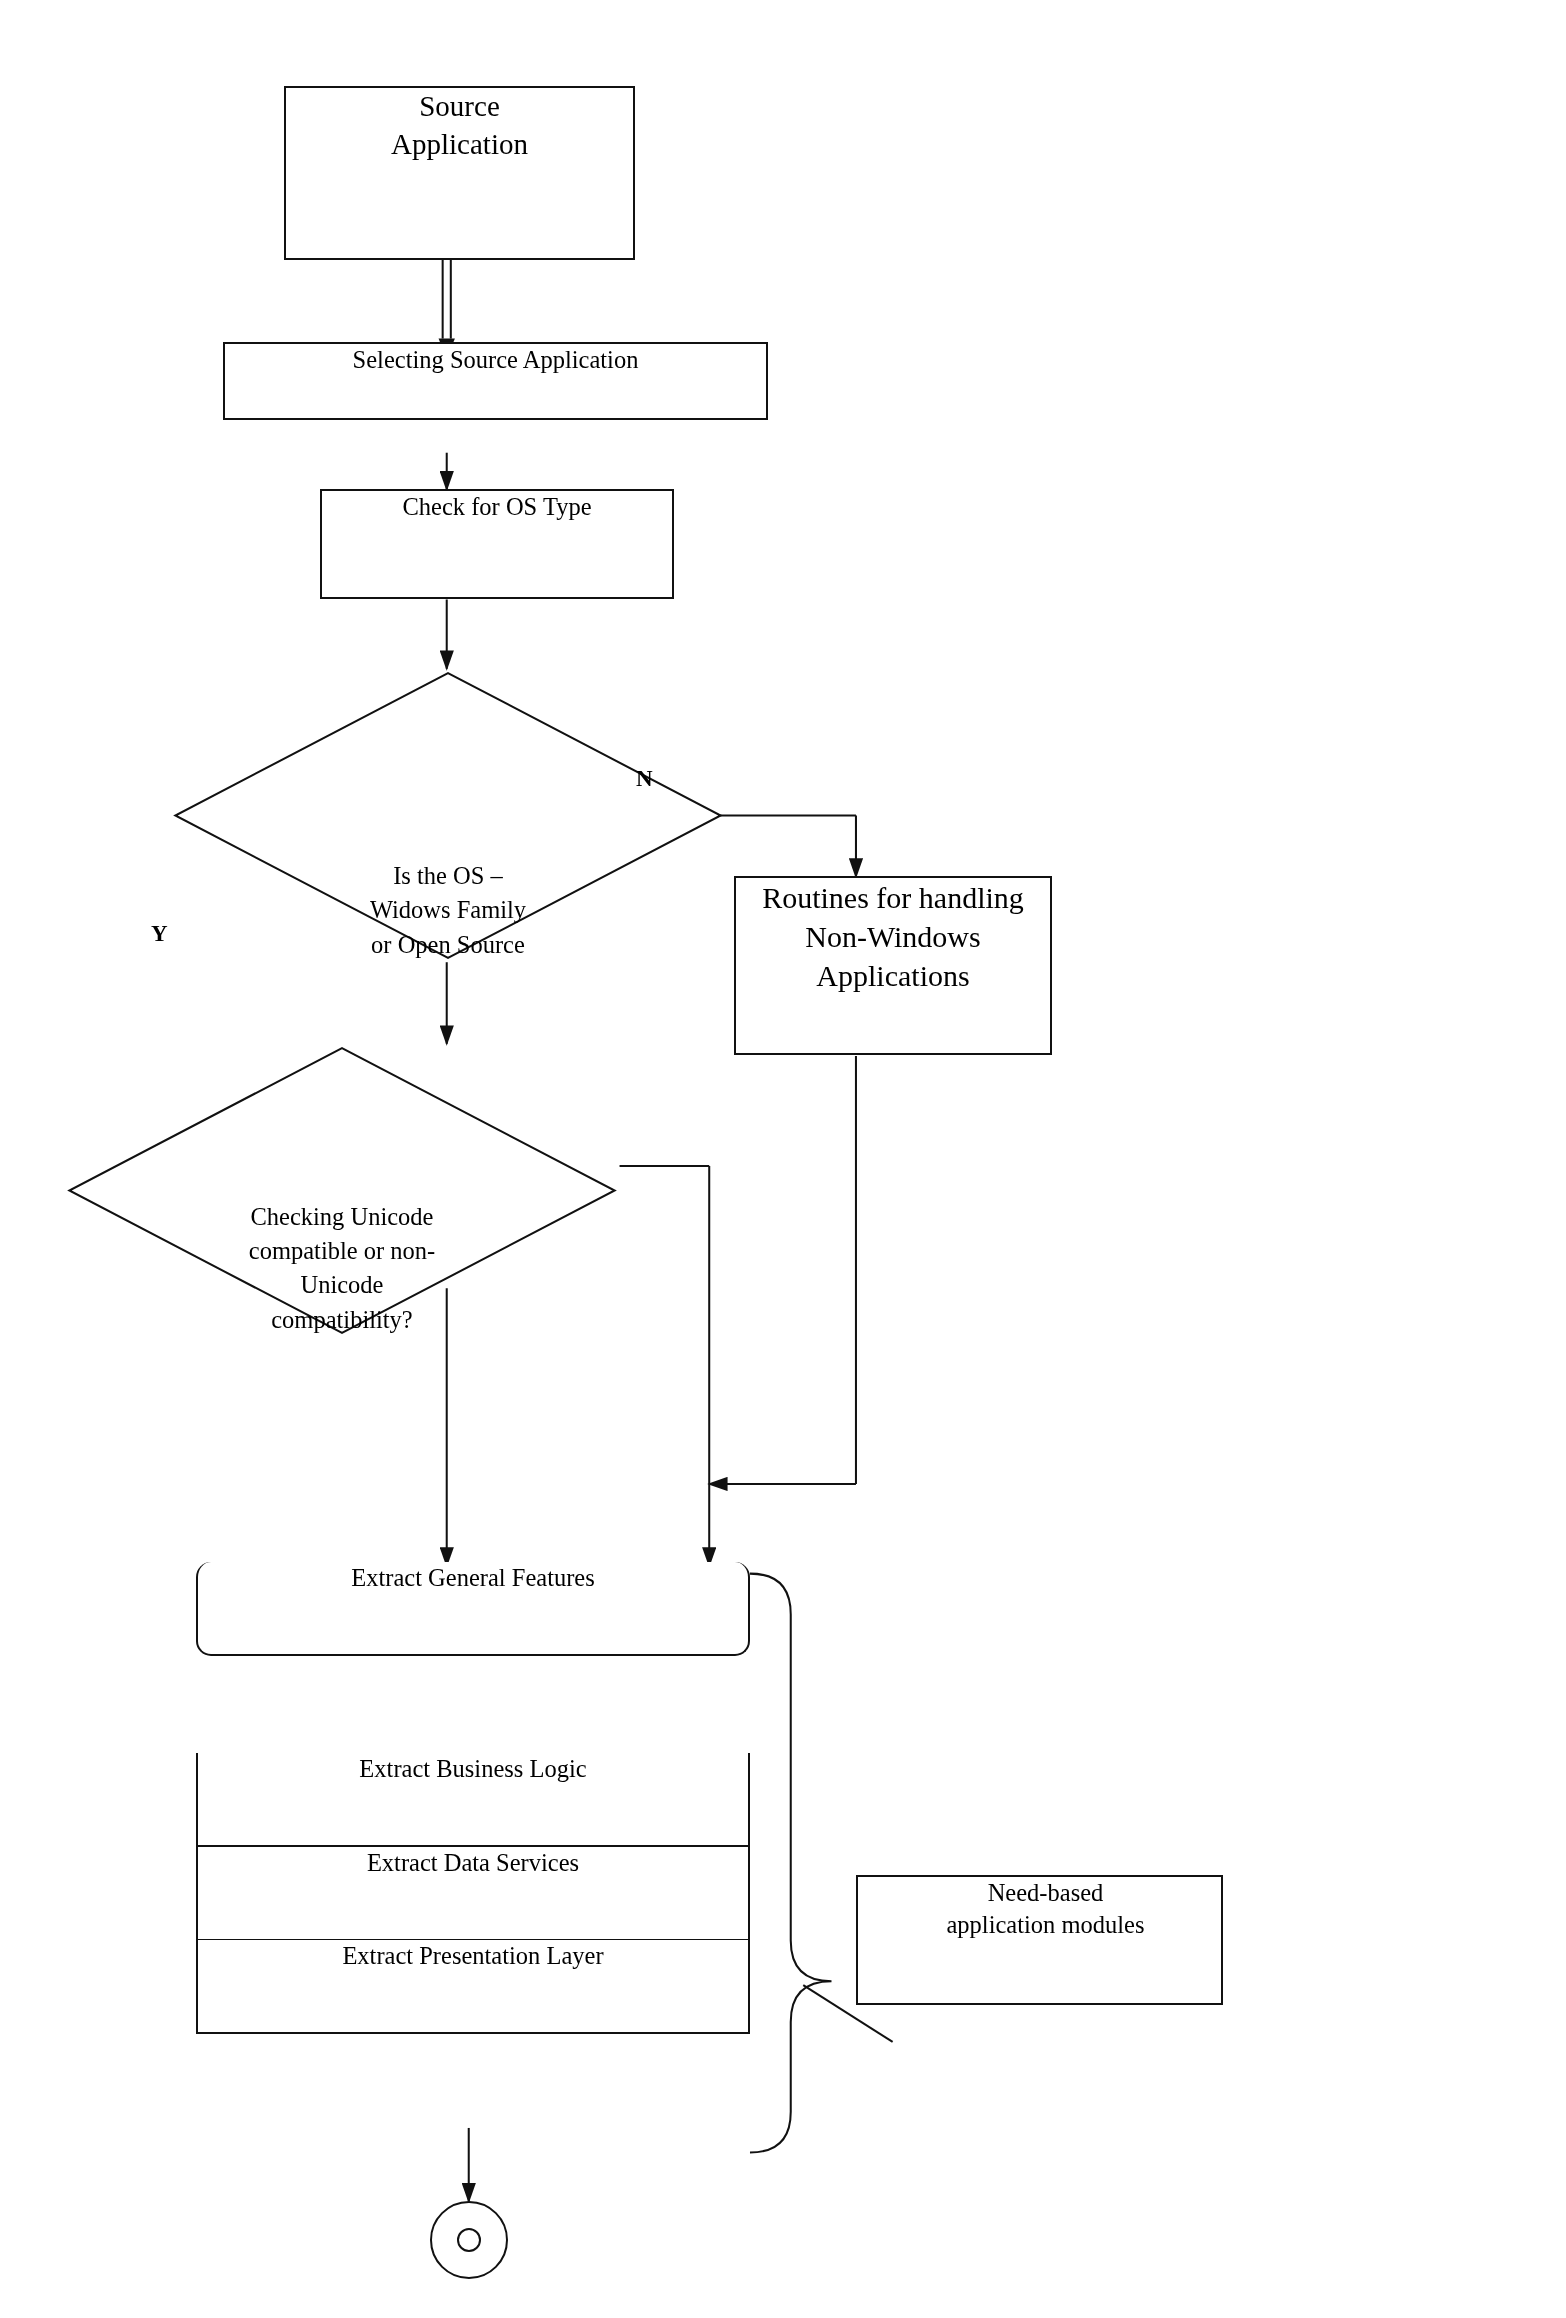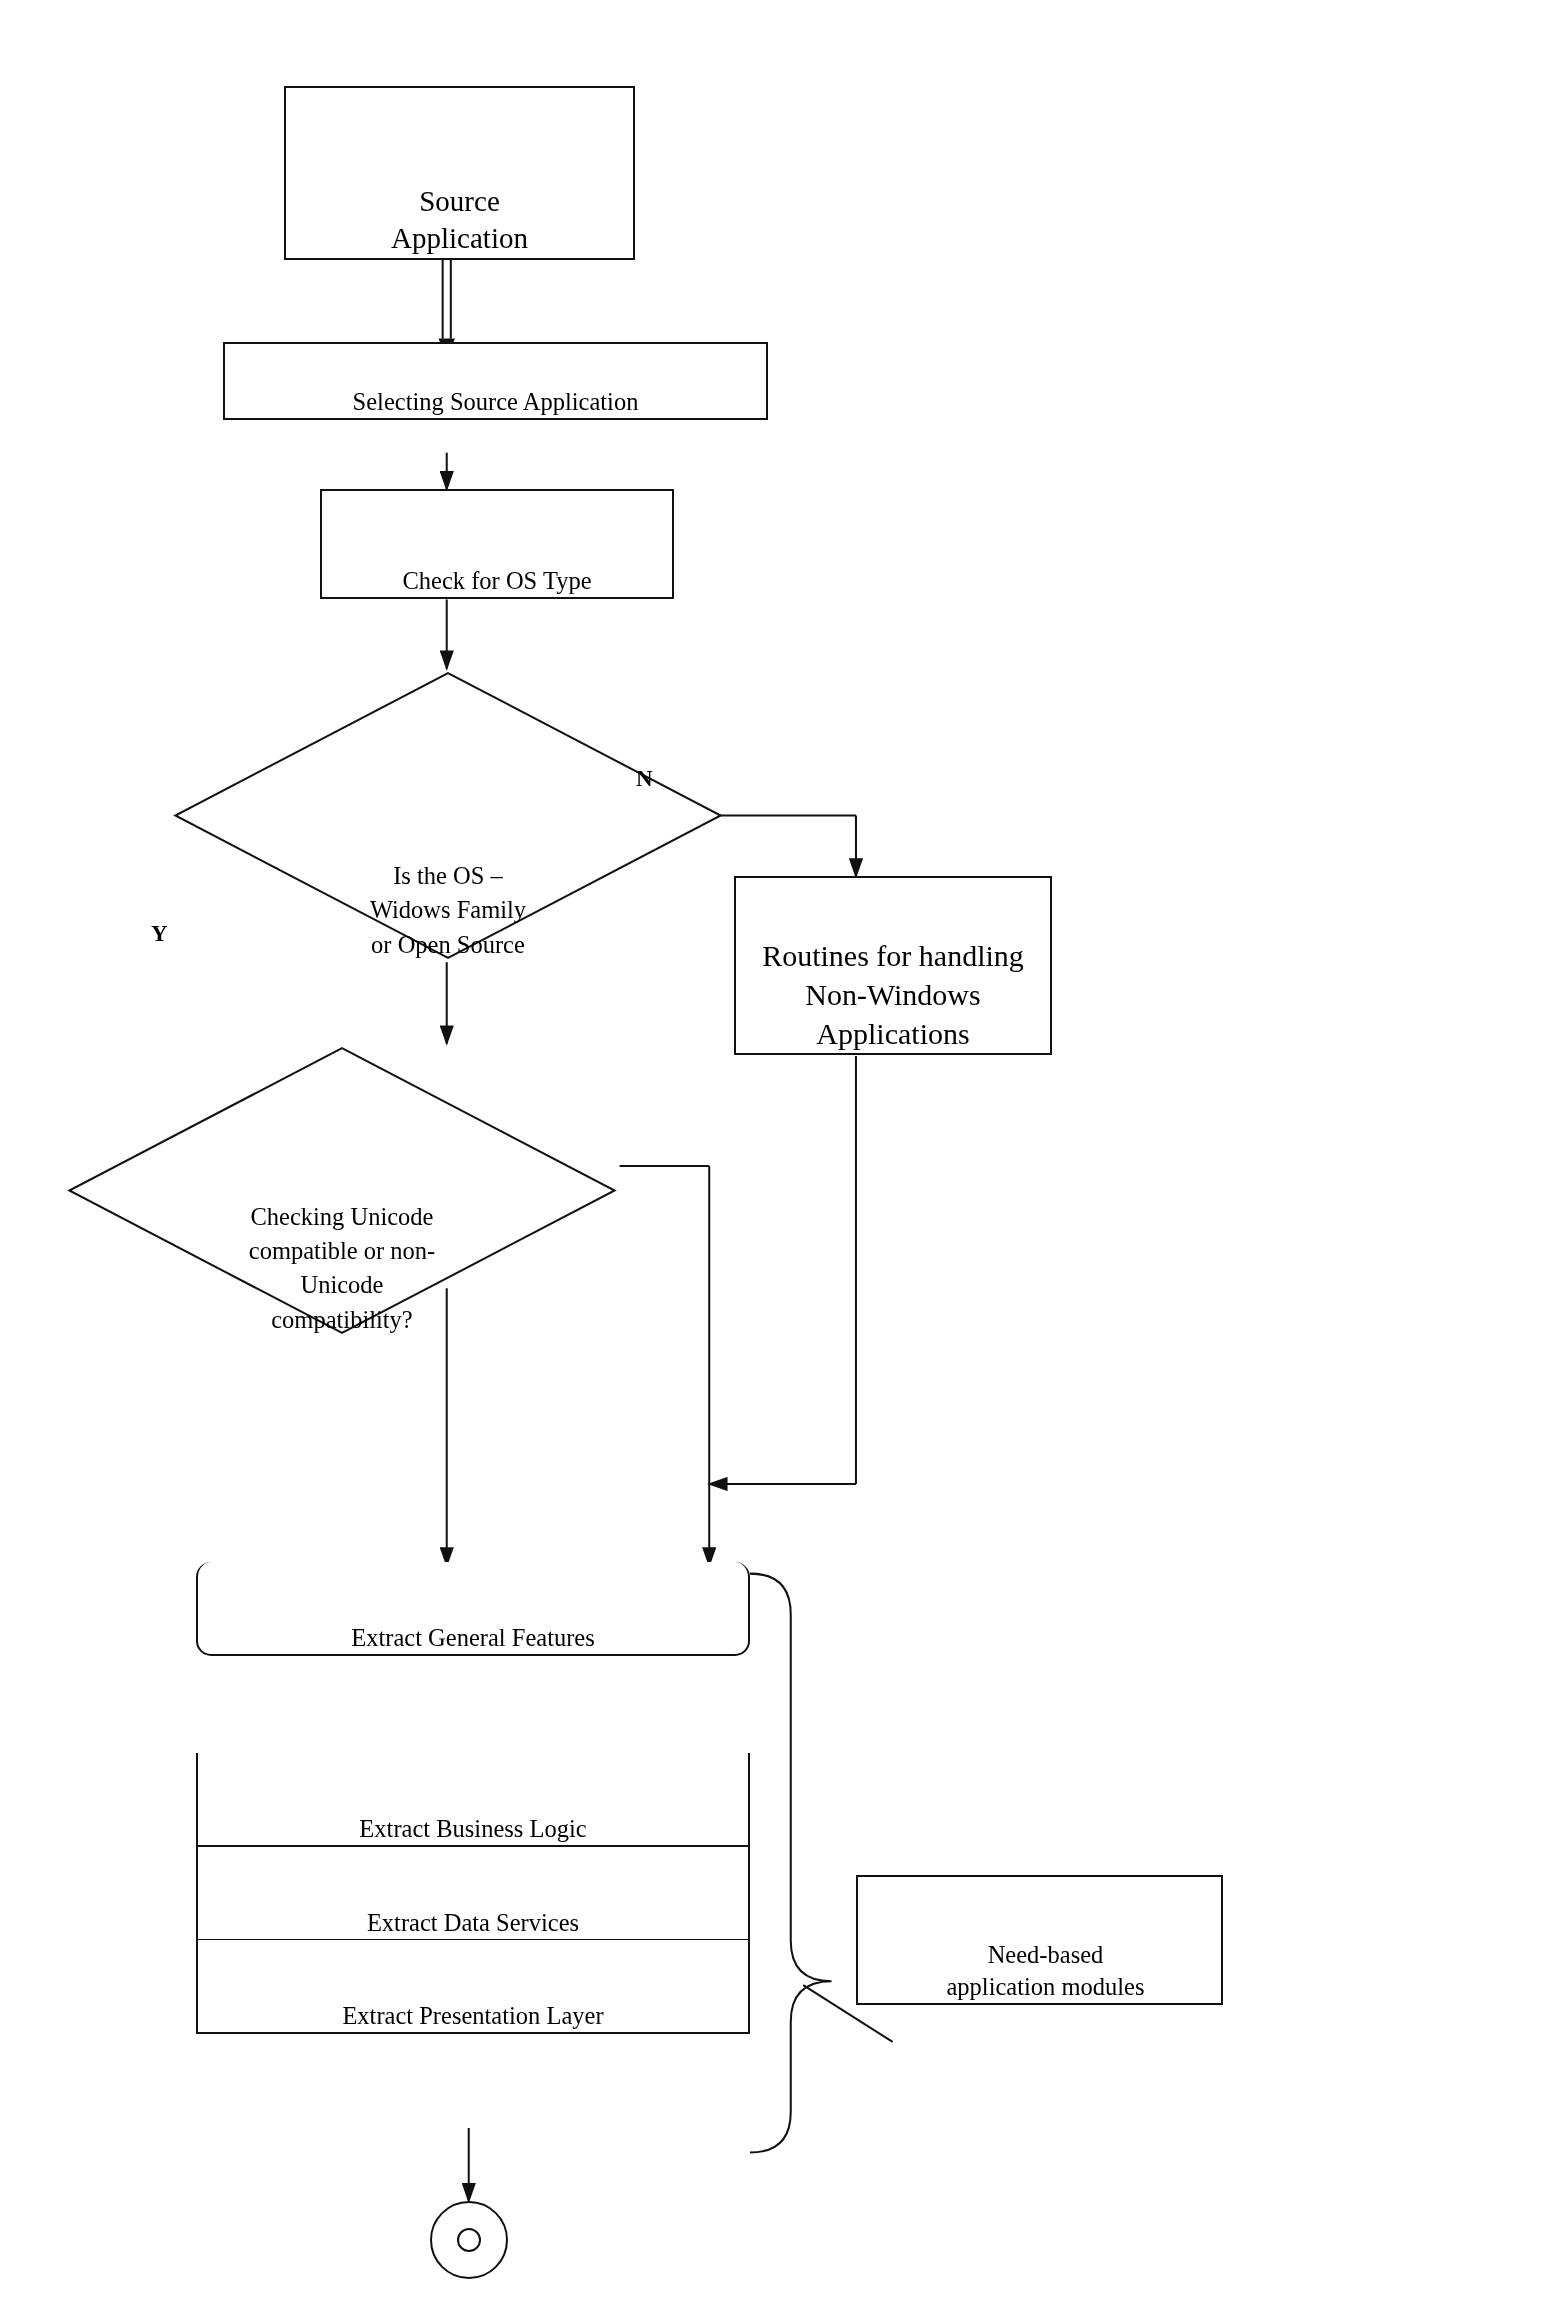--- a/index.html
+++ b/index.html
@@ -15,21 +15,21 @@
       position: relative;
       width: 1566px;
       height: 2319px;
     }
     
     .box {
       position: absolute;
       border: 2px solid #111;
       background: #fff;
       display: flex;
-      align-items: flex-end;
+      align-items: flex-start;
       justify-content: center;
       text-align: center;
       font-size: 24.5px;
       line-height: 1.3;
     }
     
     .diamond-wrap {
       position: absolute;
       display: flex;
       align-items: flex-end;

